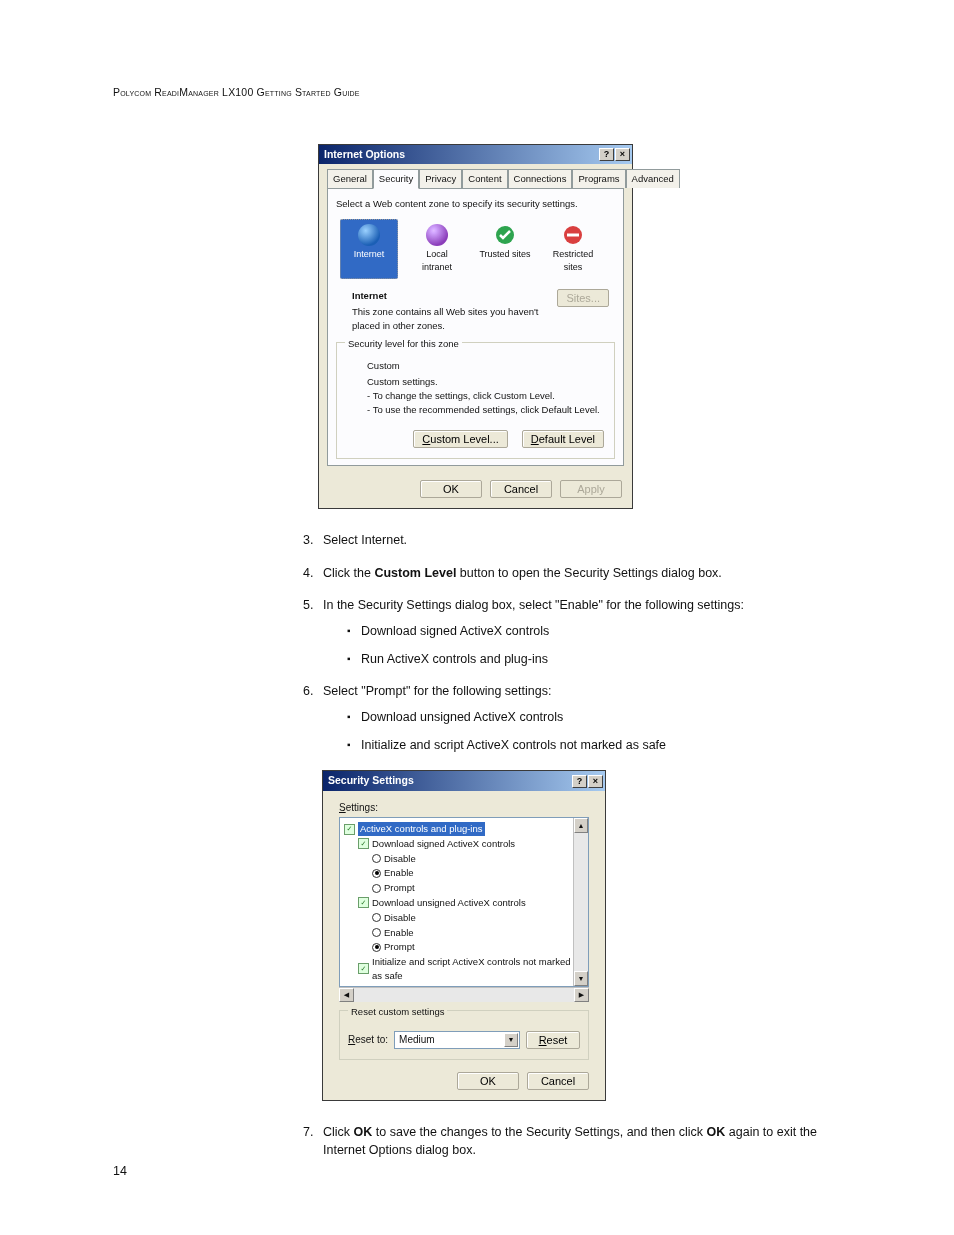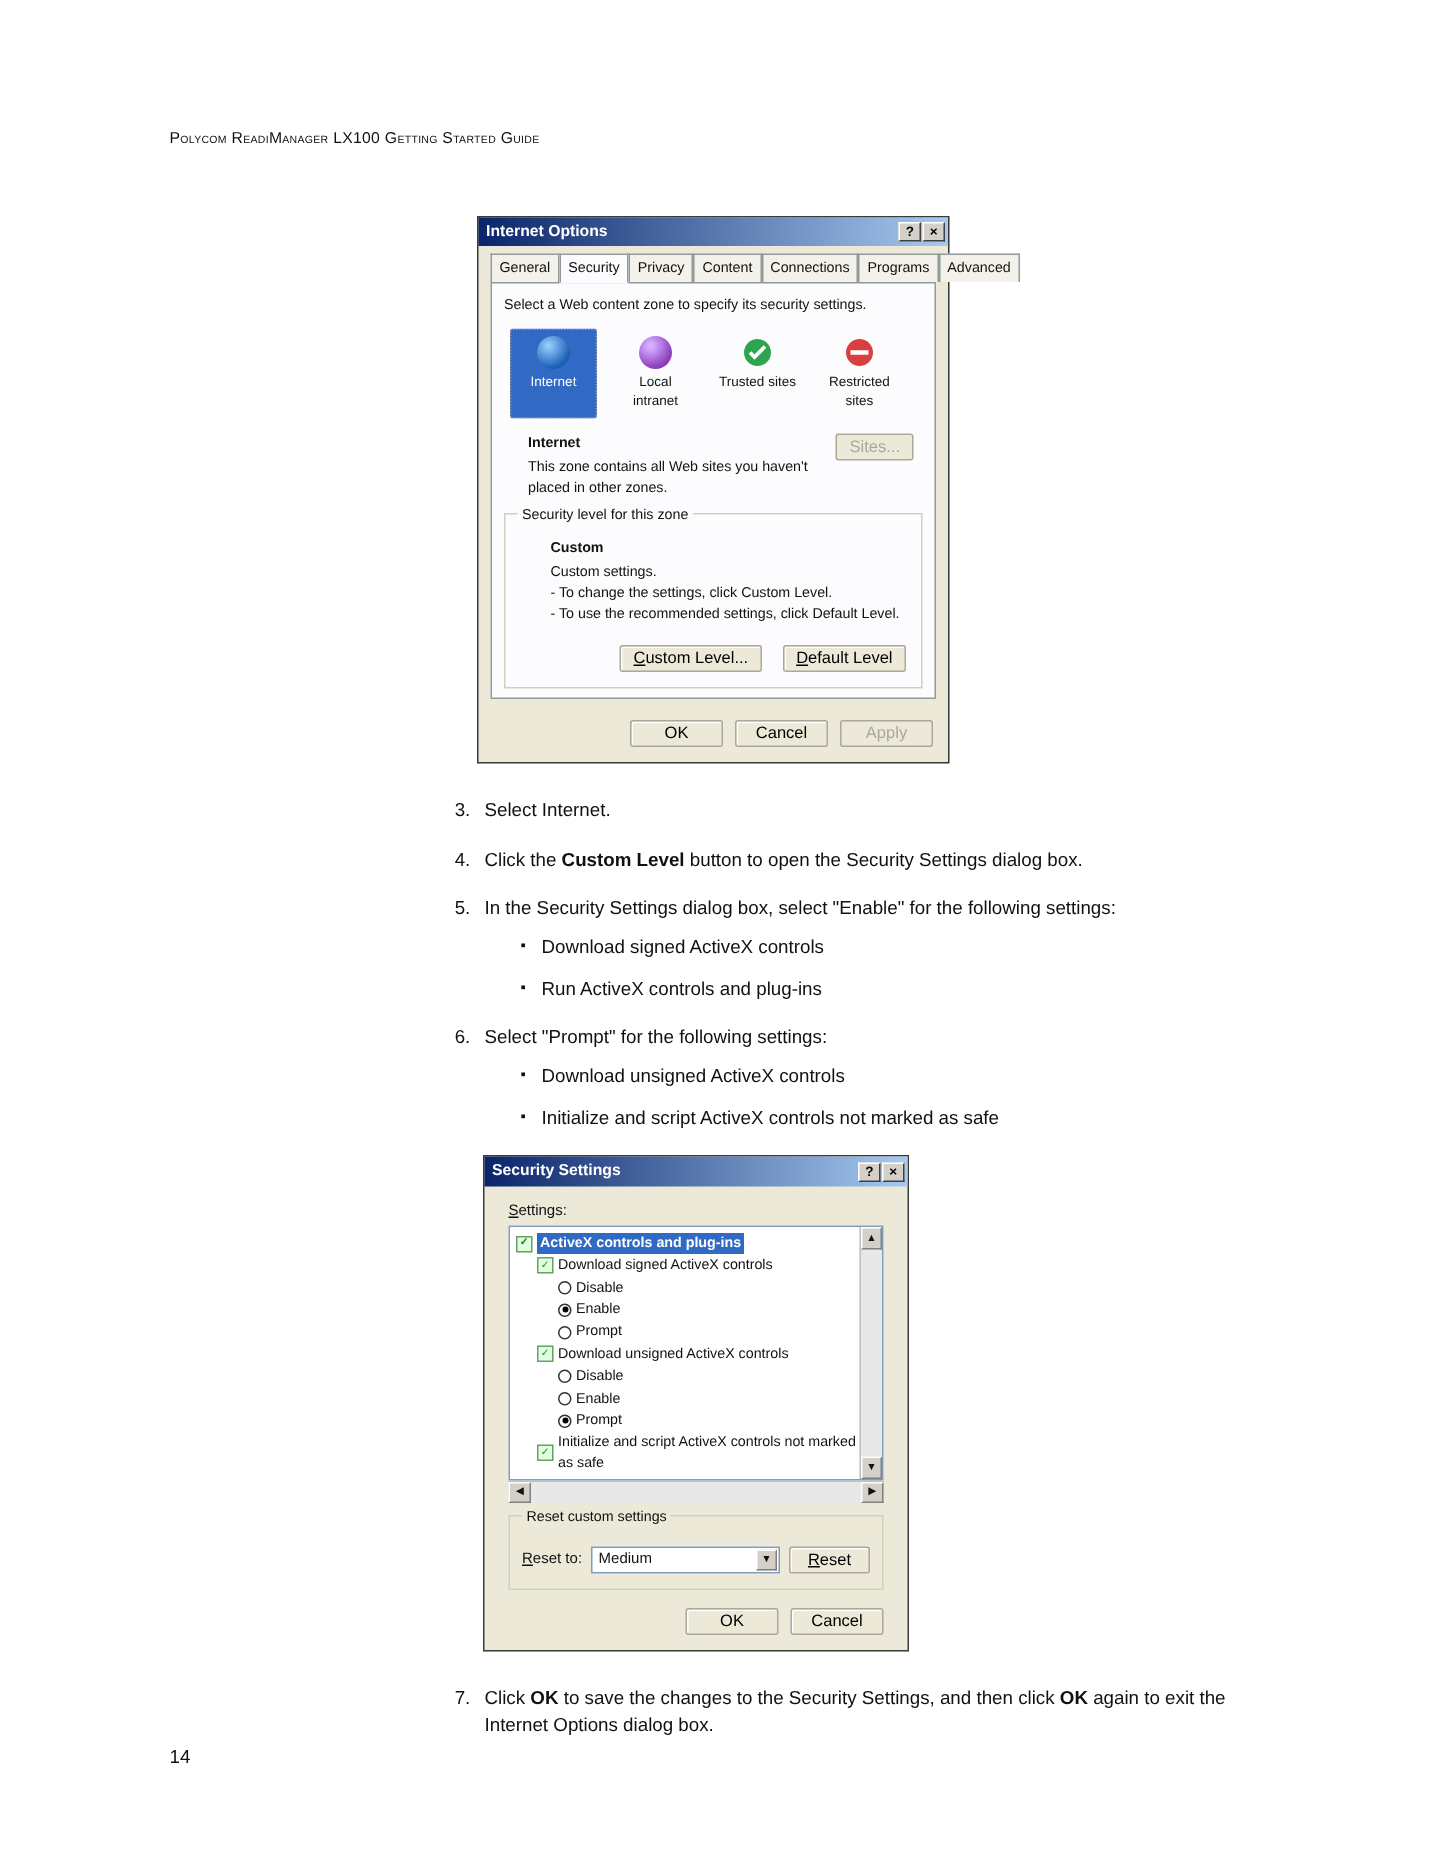--- a/index.html
+++ b/index.html
@@ -108,21 +108,21 @@
     border:1px solid #aca899;
     border-radius:2px;
     box-shadow: inset 1px 1px 0 #fff;
     padding:2px 8px;
     font-size:11px;
     font-family:Liberation Sans, sans-serif;
     cursor:pointer;
   }
   .btn.disabled { color:#aca899; box-shadow:none; cursor:default;}
   .level { padding:2px 0 0 20px; font-size:9.5px; }
-  .level .lt { font-weight:bold; margin:4px 0 2px 0;}
+  .level .lt { font-weight:normal; margin:4px 0 2px 0;}
   .btnrow { display:flex; gap:14px; justify-content:flex-end; margin-top:14px; }
   .okrow {
     display:flex;
     gap:8px;
     justify-content:flex-end;
     padding:6px 10px 10px 0;
   }
   ol.steps { padding-left:16px; margin:16px;}
   ol.steps > li { padding-left:6px; margin-bottom:14px; }
   ol.steps > li::marker { font-weight:normal;}
@@ -134,21 +134,21 @@
     border:1px solid #7f9db9;
     height:170px;
     margin:0;
     position:relative;
     overflow:hidden;
     display:flex;
   }
   .treelist{
     flex:1; padding:4px 2px 4px 4px; font-size:9.5px; overflow:hidden;
   }
-  .tl0 { display:flex; align-items:center; gap:3px; padding:0 0 1px 0;font-weight:bold;}
+  .tl0 { display:flex; align-items:center; gap:3px; padding:0 0 1px 0;}
   .tl1 { display:flex; align-items:center; gap:3px; padding:0 0 1px 14px;}
   .tl2 { display:flex; align-items:center; gap:3px; padding:0 0 1px 28px;}
   .hl { background:#316ac5; color:#fff; padding:0 2px;}
   .radio {
     display:inline-block; width:9px; height:9px; border:1px solid #333; border-radius:50%;
     position:relative; flex-shrink:0;
   }
   .radio.on::after { content:""; position:absolute; inset:1.5px; background:#000; border-radius:50%;}
   .nodeicon {
     display:inline-flex; width:11px; height:11px; background:#dfffdf; border:1px solid #6a9e6a;

